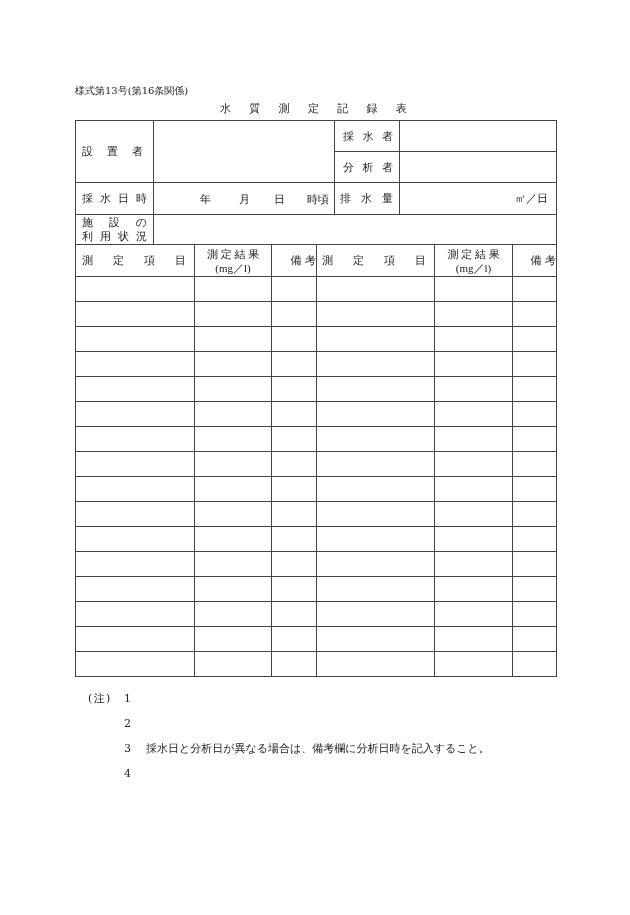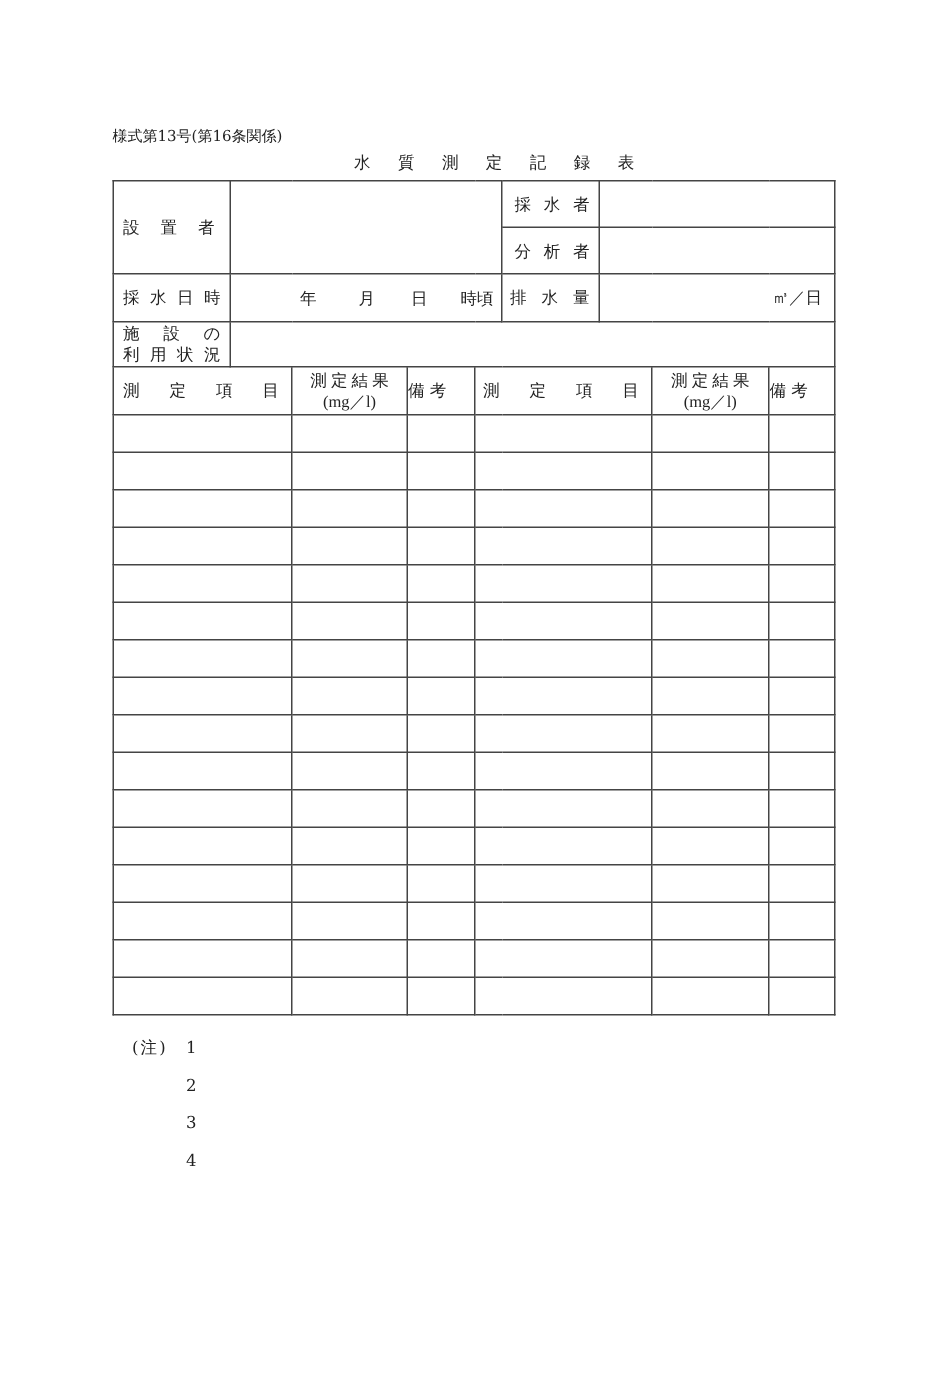--- a/index.html
+++ b/index.html
@@ -6,36 +6,36 @@
     body {
       width: 630px; height: 915px; position: relative; overflow: hidden;
       font-family: "DejaVu Serif", "Liberation Serif", serif;
       color: #222;
     }
     .form-number {
       position: absolute; left: 75px; top: 84px;
       font-size: 10px; letter-spacing: 0px;
     }
     .doc-title {
-      position: absolute; left: 236px; top: 101px;
+      position: absolute; left: 220px; top: 101px;
       font-size: 11px; letter-spacing: 7.4px; white-space: nowrap;
     }
     table.grid {
       position: absolute; left: 75px; top: 120px;
       border-collapse: collapse; table-layout: fixed;
       width: 481px;
     }
     table.grid td {
       border: 1px solid #444; padding: 0; font-size: 11px;
       vertical-align: middle; overflow: hidden;
     }
     .spread { display: flex; justify-content: space-between; padding: 0 8px 0 6px; }
     .two-line { line-height: 14px; padding: 1px 8px 0 6px; }
     .two-line .l { display: flex; justify-content: space-between; }
-    .center { text-align: left; margin-top: 38px; }
+    .center { text-align: right; margin-top: 38px; }
     .right { text-align: right; padding-right: 8px !important; }
     .date-cell { position: relative; }
     .date-cell span { position: absolute; top: 50%; transform: translateY(-50%); }
     .hdr2 { text-align: center; line-height: 14px; padding-top: 1px !important; font-family: Liberation Serif, serif; }
     .notes {
       position: absolute; left: 88px; top: 686px; font-size: 11px;
       line-height: 25px;
     }
     .note-row { display: flex; white-space: nowrap; }
     .note-prefix { width: 36px; }
@@ -304,17 +304,18 @@
 <div class="notes">
   <div class="note-row spaced">
     <span class="note-prefix">(注)</span>
     <span class="note-num">1</span>
   </div>
   <div class="note-row note-indent">
     <span class="note-num">2</span>
   </div>
   <div class="note-row note-indent">
     <span class="note-num">3</span>
+    <span>採水日と分析日が異なる場合は、備考欄に分析日時を記入すること。</span>
   </div>
   <div class="note-row note-indent">
     <span class="note-num">4</span>
   </div>
 </div>
 
 </body></html>

